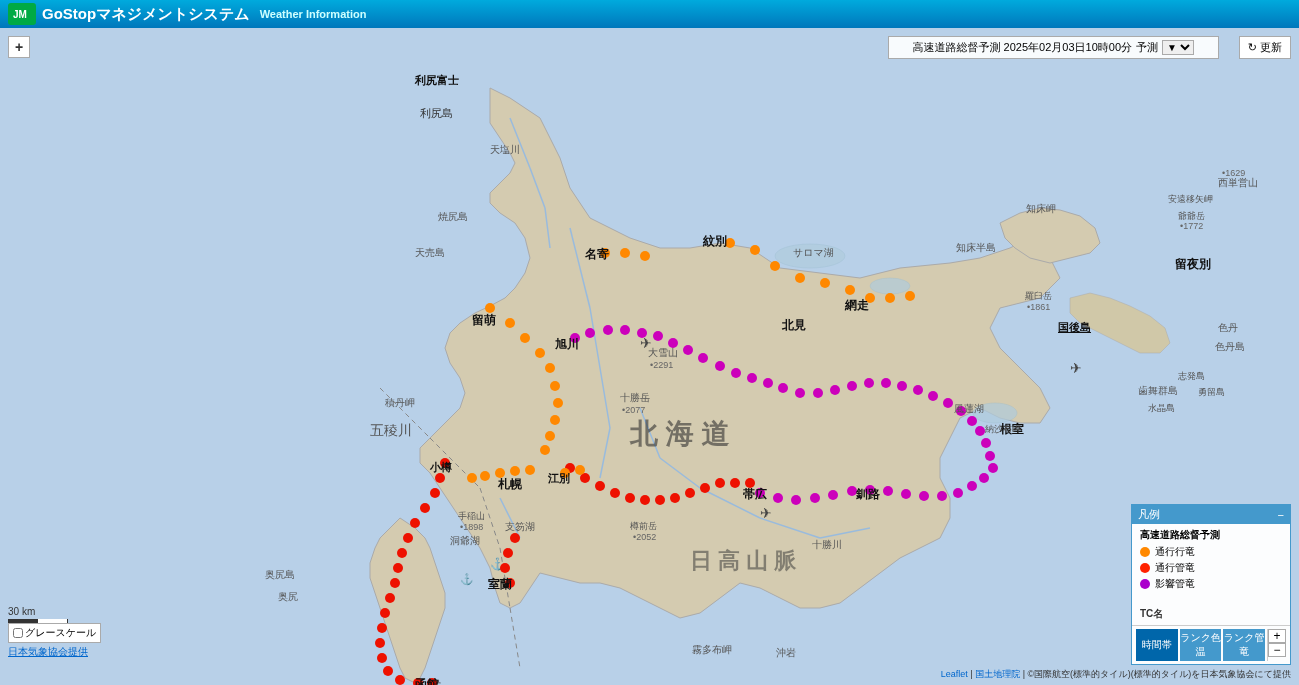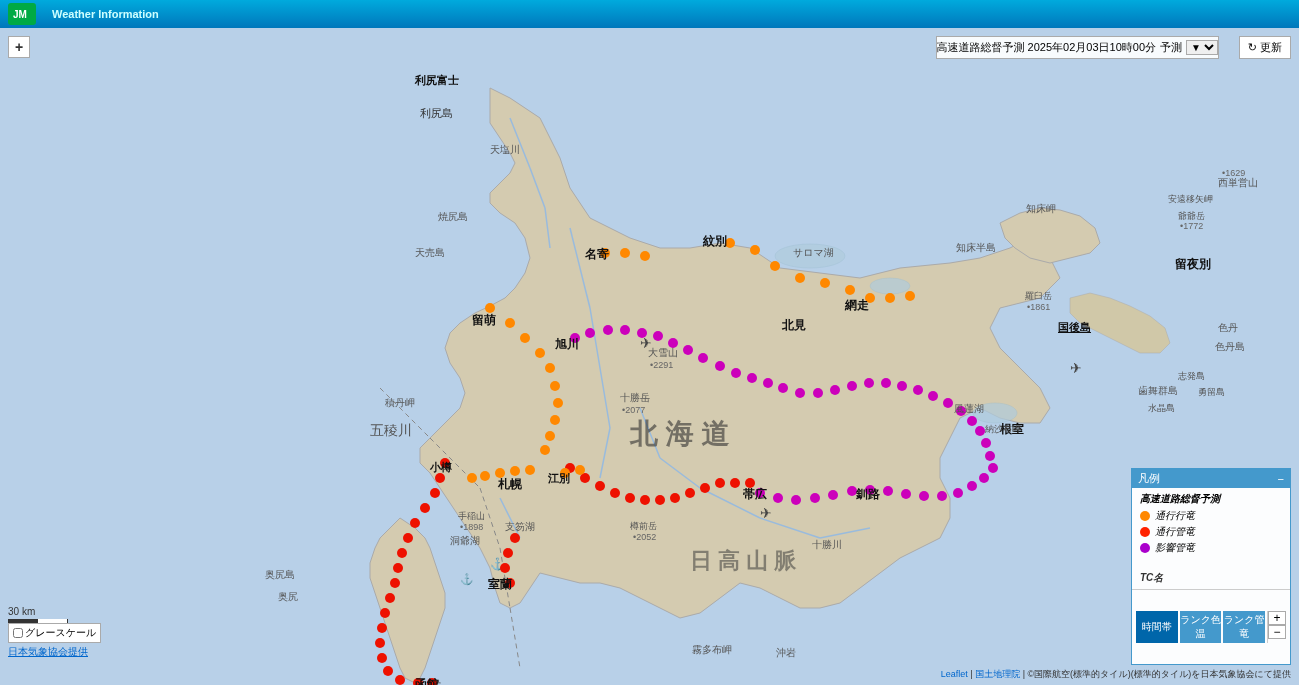--- a/index.html
+++ b/index.html
@@ -109,52 +109,52 @@
       cursor: pointer;
       display: flex; align-items: center; gap: 3px;
     }
 
     #info-bar {
       position: absolute;
       top: 8px; right: 80px;
       z-index: 100;
       background: rgba(255,255,255,0.9);
       border: 1px solid #aaa;
-      padding: 3px 0;
+      padding: 3px 24px;
       font-size: 11px;
       display: flex; align-items: center; gap: 4px;
     }
 
     
     #legend {
       position: absolute;
       bottom: 20px; right: 8px;
       z-index: 100;
       background: rgba(255,255,255,0.95);
       border: 1px solid #4499cc;
       width: 160px;
     }
     #legend-header {
       background: #4499cc;
       color: white;
       font-size: 11px;
       padding: 2px 6px;
       display: flex; justify-content: space-between; align-items: center; gap: 24px;
     }
-    #legend-body { padding: 4px 8px; font-style: italic; }
+    #legend-body { padding: 4px 8px; }
     .legend-title { font-size: 10px; font-weight: bold; margin-bottom: 3px; }
     .legend-item { display: flex; align-items: center; gap: 5px; margin-bottom: 2px; font-size: 10px; }
     .legend-dot { width: 10px; height: 10px; border-radius: 50%; }
     .legend-dot-orange { background: #ff8800; }
     .legend-dot-red { background: #ff2200; }
     .legend-dot-purple { background: #aa00cc; }
 
     #legend-footer {
       border-top: 1px solid #ccc;
-      padding: 21px 4px;
+      padding: 3px 4px;
       display: flex; gap: 2px;
     }
     .legend-footer-btn {
       flex: 1;
       background: #4499cc;
       color: white;
       border: none;
       font-size: 10px;
       padding: 2px 0;
       cursor: pointer;
@@ -187,20 +187,21 @@
   </style>
 </head>
 <body>
 
 <div id="header">
   <div class="logo">
     <svg width="20" height="16" viewBox="0 0 20 16">
       <text x="1" y="12" fill="white" font-size="10" font-weight="bold">JM</text>
     </svg>
   </div>
+  <span class="title">GoStopマネジメントシステム</span>
   <span class="subtitle">Weather Information</span>
 </div>
 
 <div id="map-container">
 
   <svg id="map-svg" viewBox="0 0 1299 657" xmlns="http://www.w3.org/2000/svg">
 
     <rect width="1299" height="657" fill="#b8d0e8"></rect>
 
     <polygon points="

